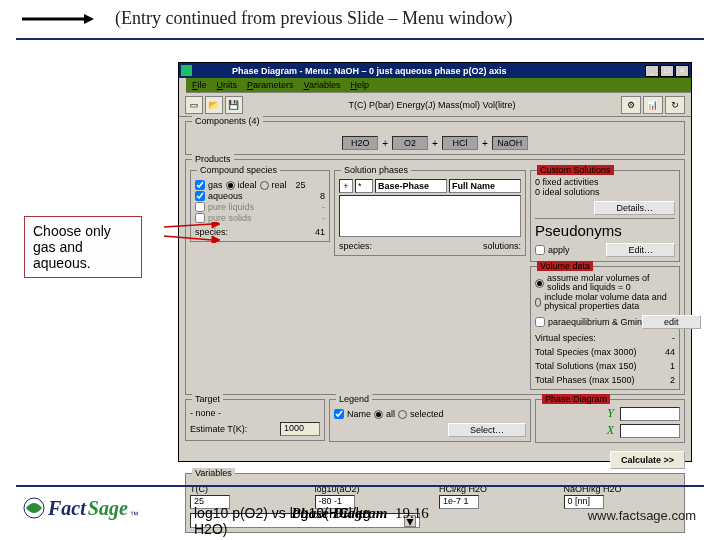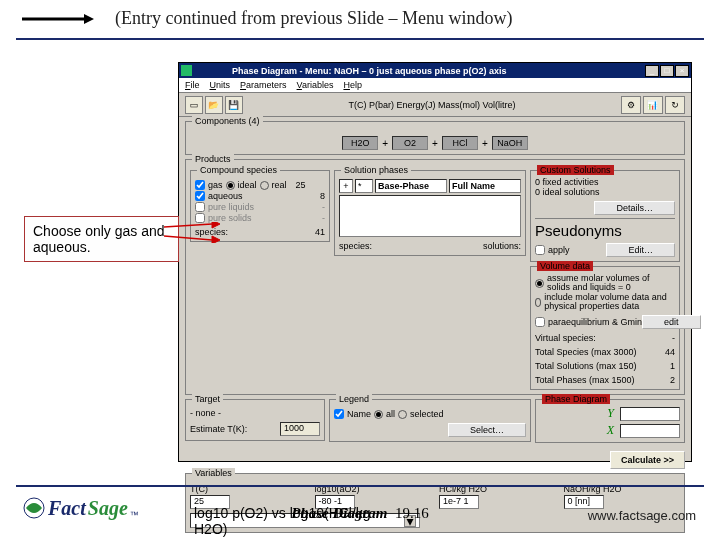--- a/index.html
+++ b/index.html
@@ -52,24 +52,25 @@
     padding: 0 2px;
     font-size: 9px;
   }
   .titlebar .ticon {
     width: 11px; height: 11px; background:#2b6; margin-right:4px; display:inline-block;
   }
   .titlebar .ttxt { flex:1; font-weight: bold; padding-left: 36px; }
   .winbtns { display:flex; gap:1px; }
   .winbtn { width:14px; height:12px; background:#d4d0c8; border:1px solid #000; font-size:8px; text-align:center; line-height:10px; }
   .menubar {
-    height: 15px; background:#ffffff;
+    height: 15px; background:#4d7c0f;
     display:flex; align-items:center; gap:10px;
     padding:0 6px; color:#000;
     border-bottom:1px solid #808080;
+    margin-left:7px;
   }
   .menubar span { text-decoration: underline; text-decoration-color: transparent; }
   .menubar span::first-letter { text-decoration: underline; }
   .toolbar {
     height: 24px; display:flex; align-items:center;
     padding: 2px 6px;
     gap:2px;
     border-bottom:1px solid #808080;
   }
   .tbtn { width:20px; height:18px; border:1px solid #808080; background:#ece9d8; display:inline-flex; align-items:center; justify-content:center; }
@@ -118,21 +119,21 @@
   .drop .dd { width:12px; height:12px; background:#d4d0c8; border:1px solid #808080; text-align:center; line-height:10px; }
   .bottomline { margin-top:4px; display:flex; gap:4px; align-items:center; }
   
   .callout {
     position: absolute;
     top: 216px; left: 24px;
     border:1px solid #a33; background:#fefefe;
     padding:6px 8px; font-size:14px;
     font-family: Arial, sans-serif;
     line-height:1.15;
-    width: 155px;
+    width: 118px;
   }
   .call-arrow1, .call-arrow2 {
     position:absolute; stroke:#c00; fill:#c00;
   }
   .call-arrow1 { top:222px; left:164px; width:56px; height:10px; }
   .call-arrow2 { top:233px; left:164px; width:56px; height:10px; }
   
   .footer-logo {
     position:absolute;
     top: 496px; left: 22px;

